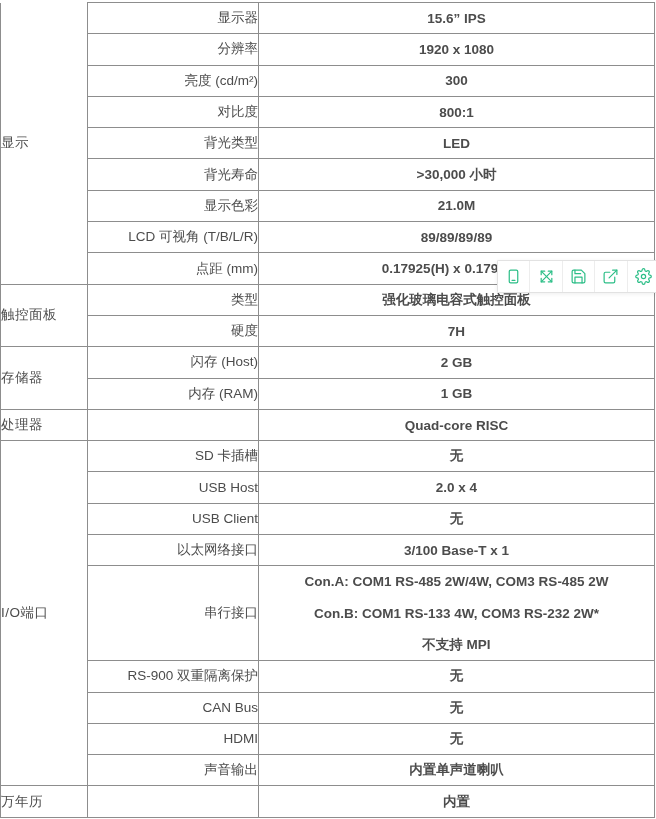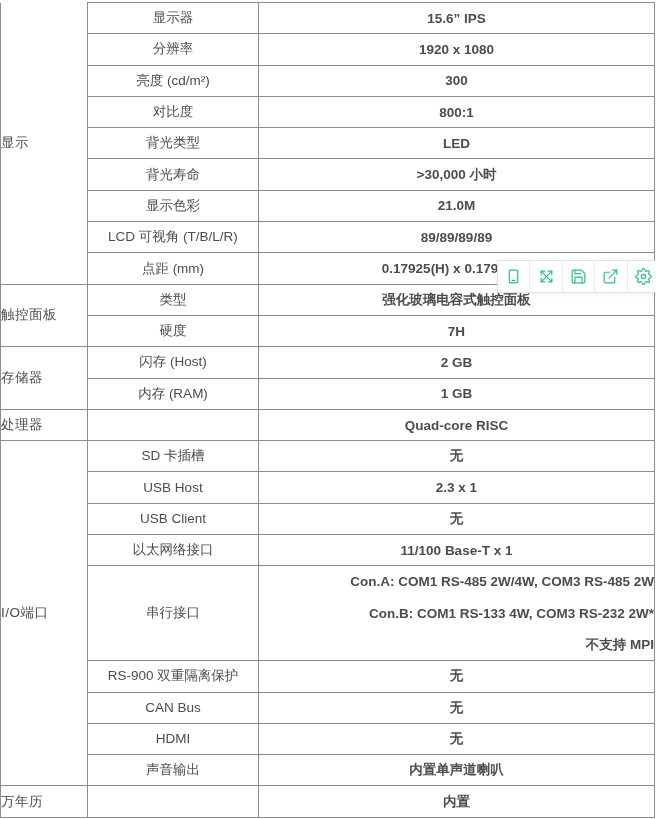--- a/index.html
+++ b/index.html
@@ -26,30 +26,30 @@
   table.spec tr { height: 31.3px; }
   table.spec tr.tall { height: 93.9px; }
 
   td.cat {
     text-align: left;
     vertical-align: middle;
     letter-spacing: 0.5px;
   }
   td.cat.no-top { border-top-style: hidden; }
   td.lbl {
-    text-align: center;
+    text-align: right;
     padding-left: 13px;
     vertical-align: middle;
   }
   td.val {
     text-align: center;
     vertical-align: middle;
     font-weight: bold;
   }
-  td.val .vline { line-height: 31.3px; text-align: right; }
+  td.val .vline { line-height: 31.3px; }
 
   
   .toolbar {
     position: absolute;
     left: 497px; top: 258px;
     width: 162px; height: 33px;
     background: #ffffff;
     border: 1px solid #e2e2e2;
     border-right: none;
     border-radius: 2px 0 0 2px;
@@ -152,29 +152,29 @@
           <td class="lbl"></td>
           <td class="val">Quad-core RISC</td>
         </tr>
         <tr>
           <td class="cat" rowspan="9">I/O端口</td>
           <td class="lbl">SD 卡插槽</td>
           <td class="val">无</td>
         </tr>
         <tr>
           <td class="lbl">USB Host</td>
-          <td class="val">2.3 x 1</td>
+          <td class="val">2.0 x 4</td>
         </tr>
         <tr>
           <td class="lbl">USB Client</td>
           <td class="val">无</td>
         </tr>
         <tr>
           <td class="lbl">以太网络接口</td>
-          <td class="val">11/100 Base-T x 1</td>
+          <td class="val">3/100 Base-T x 1</td>
         </tr>
         <tr class="tall">
           <td class="lbl">串行接口</td>
           <td class="val">
             <div class="vline">Con.A: COM1 RS-485 2W/4W, COM3 RS-485 2W</div>
             <div class="vline">Con.B: COM1 RS-133 4W, COM3 RS-232 2W*</div>
             <div class="vline">不支持 MPI</div>
           </td>
         </tr>
         <tr>

